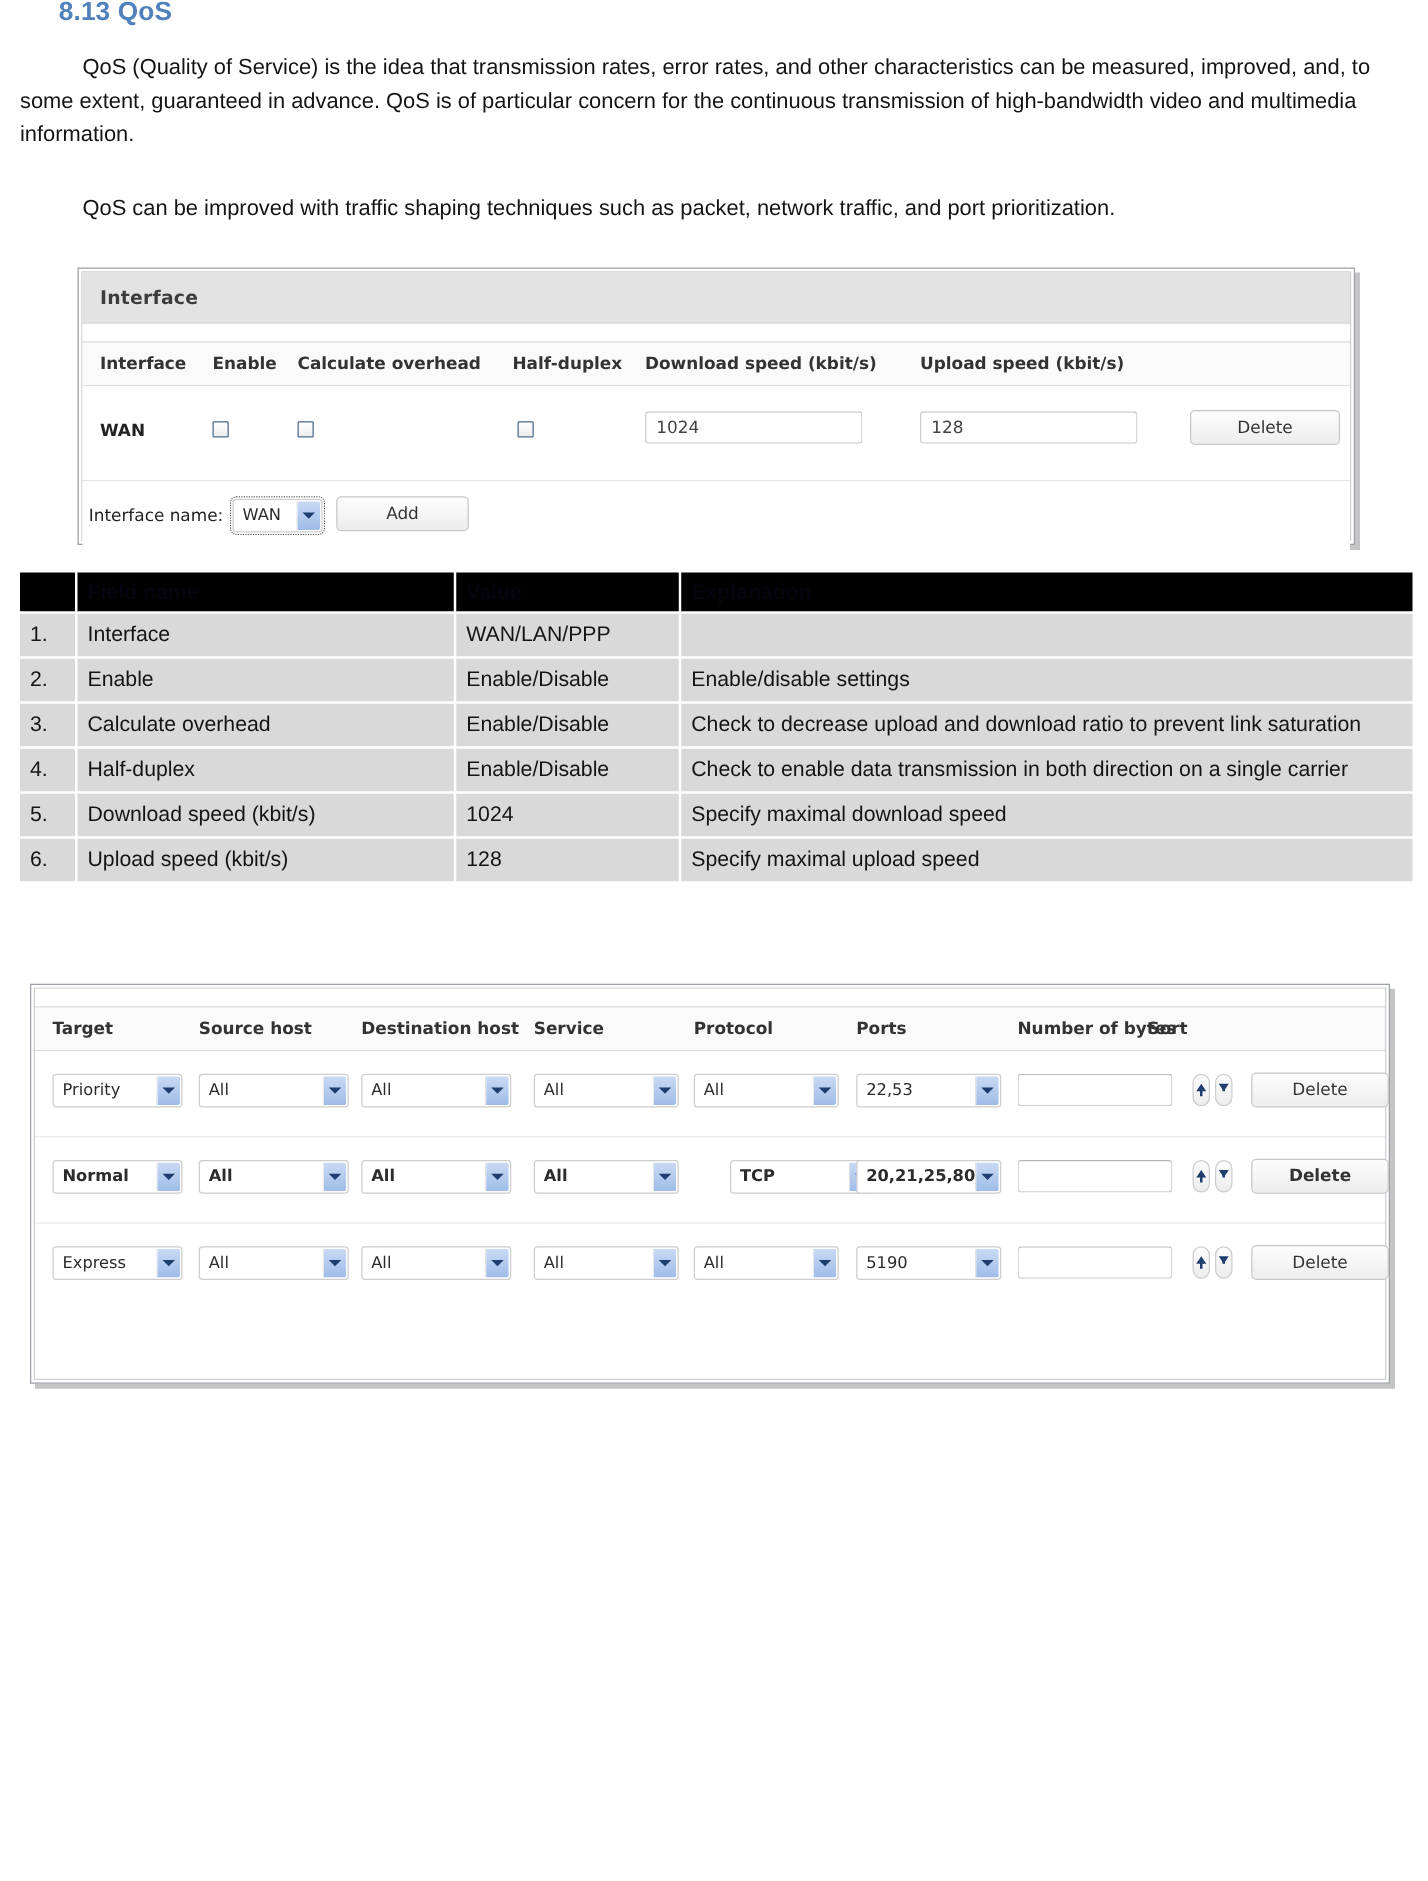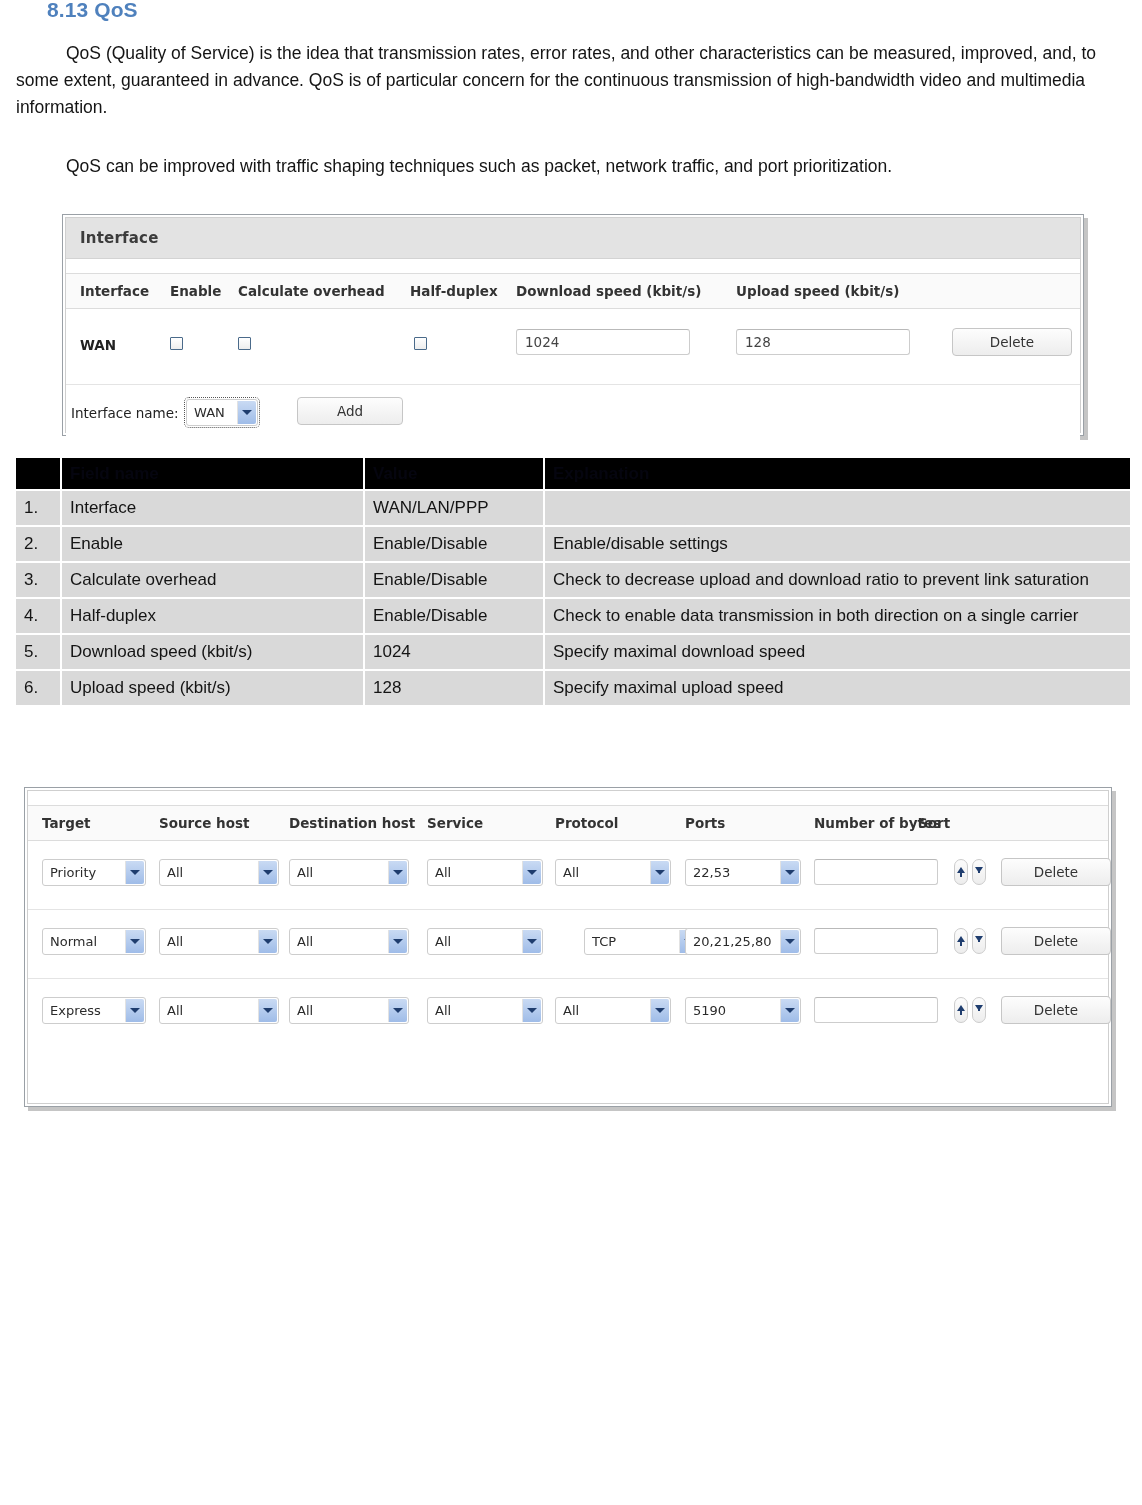--- a/index.html
+++ b/index.html
@@ -306,21 +306,21 @@
       </div>
 
       <div class="data-row" style="height:56px;">
         <span class="cell" style="left:5px; top:20px;">Interface name:</span>
 
         <span class="ui-select focused" style="left:120px; top:14px; width:72px;">
           <span class="sel-val">WAN</span>
           <span class="sel-arrow"></span>
         </span>
 
-        <span class="ui-button" style="left:203px; top:12px; width:106px;margin-left:28px;">Add</span>
+        <span class="ui-button" style="left:203px; top:12px; width:106px;">Add</span>
       </div>
 
     </div>
   </div>
 
   <table class="desc-table" style="left:14px; top:456px; width:1118px;">
     <thead>
       <tr>
         <th class="col-num"></th>
         <th class="col-field">Field name</th>
@@ -409,21 +409,21 @@
             </span>
             <span class="ui-select" style="left: 657px; top: 18px; width: 116px;">
               <span class="sel-val" style="max-width: 90px;">22,53</span>
               <span class="sel-arrow"></span>
             </span>
             <span class="ui-textbox" style="left: 786px; top: 18px; width: 124px;"></span>
             <span class="sort-btn up" style="left: 926px; top: 18px;"></span>
             <span class="sort-btn down" style="left: 944px; top: 18px;"></span>
             <span class="ui-button" style="left: 973px; top: 17px; width: 110px;">Delete</span>
           </div>
-          <div class="data-row row-sep" style="height: 68px;">
+          <div class="data-row row-sep" style="height: 68px; font-weight: bold;">
             <span class="ui-select" style="left: 14px; top: 18px; width: 104px;">
               <span class="sel-val" style="max-width: 78px;">Normal</span>
               <span class="sel-arrow"></span>
             </span>
             <span class="ui-select" style="left: 131px; top: 18px; width: 120px;">
               <span class="sel-val" style="max-width: 94px;">All</span>
               <span class="sel-arrow"></span>
             </span>
             <span class="ui-select" style="left: 261px; top: 18px; width: 120px;">
               <span class="sel-val" style="max-width: 94px;">All</span>

